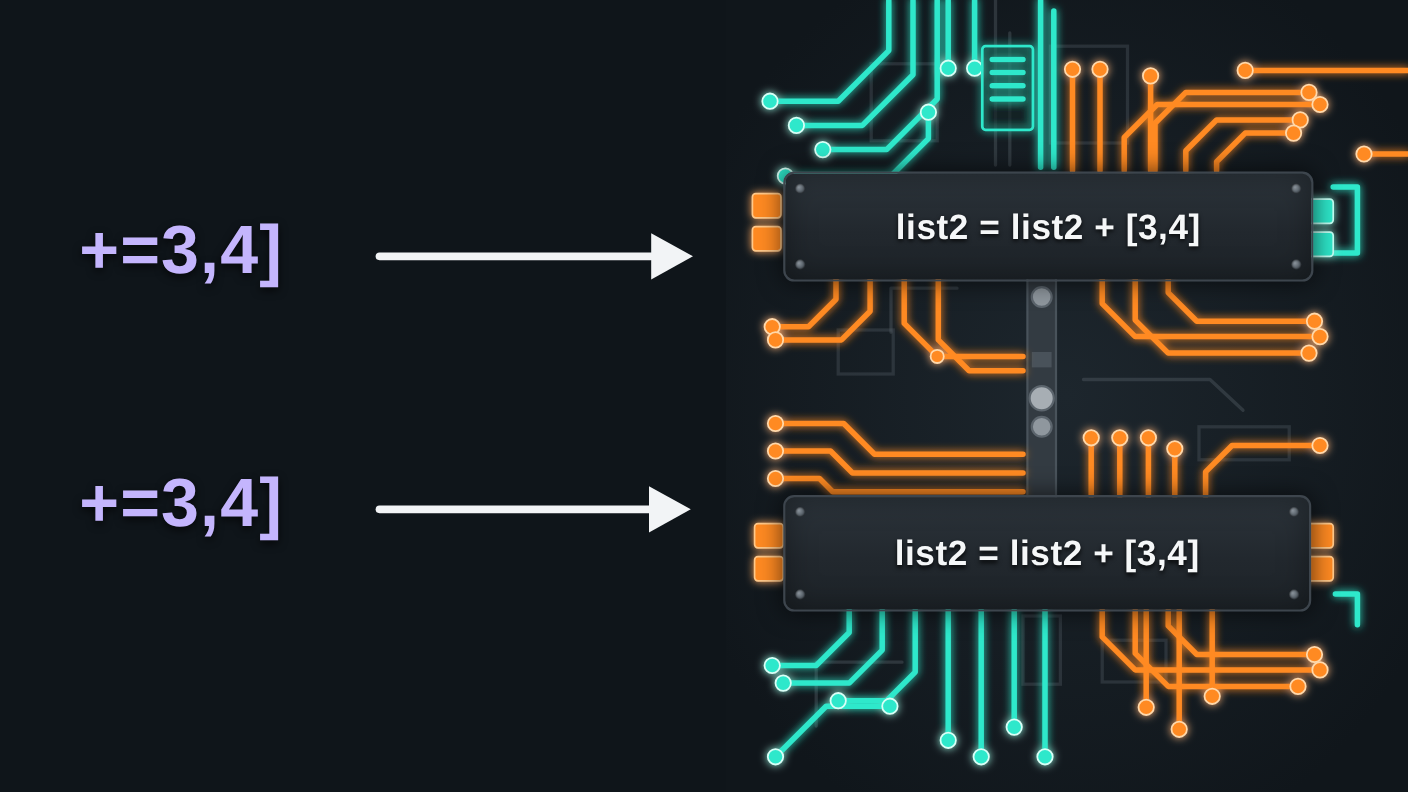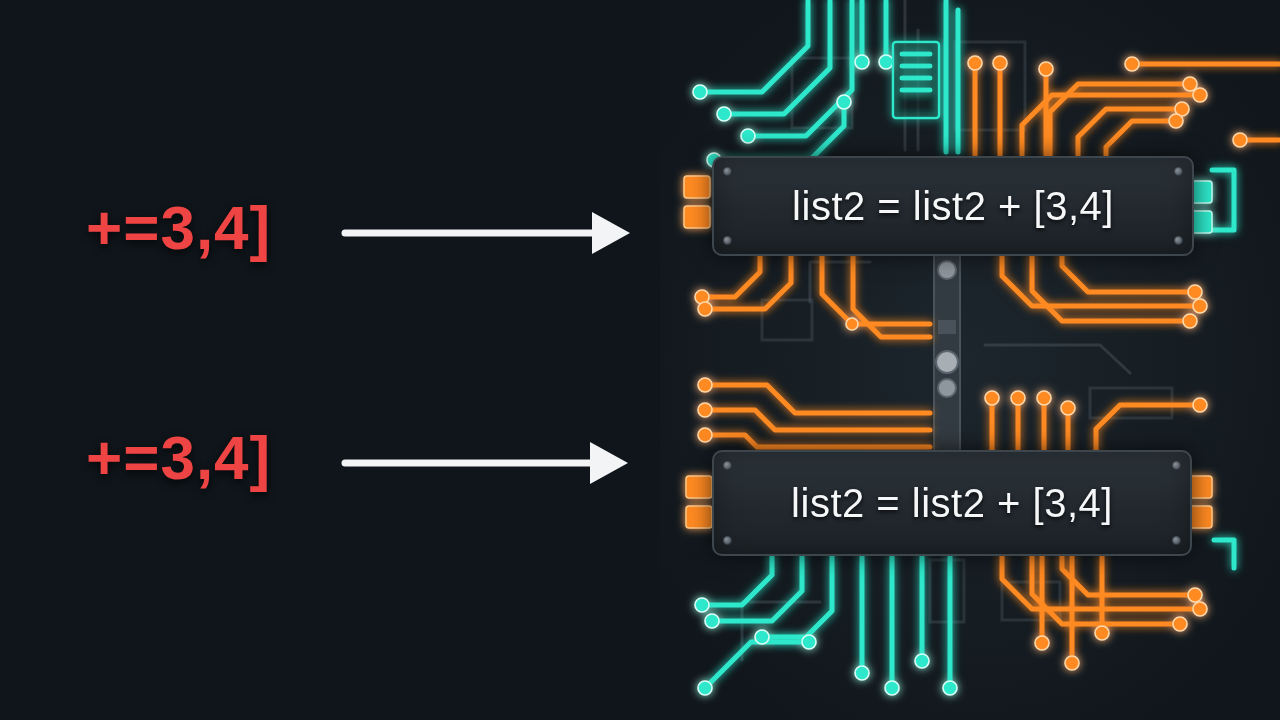--- a/index.html
+++ b/index.html
@@ -24,41 +24,41 @@
   .og path{stroke:var(--orange);fill:none;stroke-width:5;stroke-linecap:round;stroke-linejoin:round;}
   .og circle{fill:var(--orange);stroke:#ffd9ab;stroke-width:1.6;}
   .gray path{stroke:#59636c;fill:none;stroke-width:3;stroke-linecap:round;stroke-linejoin:round;opacity:.38;}
   .gray rect{stroke:#59636c;fill:none;stroke-width:3;opacity:.32;}
 
   .pad-o{fill:var(--orange);stroke:#ffc98a;stroke-width:1.5;}
   .pad-t{fill:var(--teal);stroke:#c4fff4;stroke-width:1.5;}
 
   
   .op-label{
-    position:absolute;left:86px;
-    color:#ef4444;font-size:62px;font-weight:700;letter-spacing:1px;
+    position:absolute;left:72px;
+    color:#c4b5fd;font-size:62px;font-weight:700;letter-spacing:1px;
     text-shadow:0 3px 8px rgba(0,0,0,.7);
     white-space:nowrap;
   }
   .op-label.r1{top:192px;}
   .op-label.r2{top:422px;}
 
   
   .panel{
     position:absolute;
     background:linear-gradient(180deg,#2c343b 0%,#22282e 55%,#1d2328 100%);
     border:2px solid #3d454d;
     border-radius:10px;
     box-shadow:0 0 22px rgba(0,0,0,.65), inset 0 0 28px rgba(0,0,0,.35);
     display:flex;align-items:center;justify-content:center;
   }
   .panel.p1{left:712px;top:156px;width:478px;height:96px;}
   .panel.p2{left:712px;top:450px;width:476px;height:102px;}
   .panel .code{
-    color:#f5f7f8;font-size:40px;font-weight:400;letter-spacing:.5px;
+    color:#f5f7f8;font-size:32px;font-weight:700;letter-spacing:.5px;
     text-shadow:0 2px 4px rgba(0,0,0,.8);
     white-space:nowrap;
   }
   .screw{
     position:absolute;width:9px;height:9px;border-radius:50%;
     background:radial-gradient(circle at 35% 35%,#8b949c,#4a535b 70%);
     box-shadow:inset 0 0 2px #000;
   }
   .screw.tl{left:9px;top:9px;} .screw.tr{right:9px;top:9px;}
   .screw.bl{left:9px;bottom:9px;} .screw.br{right:9px;bottom:9px;}

